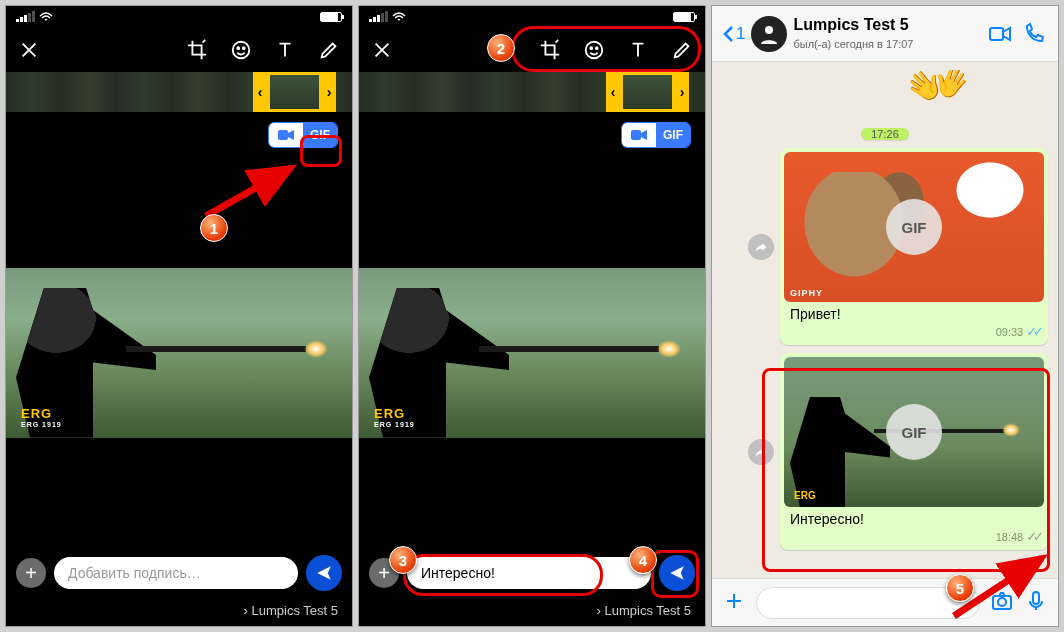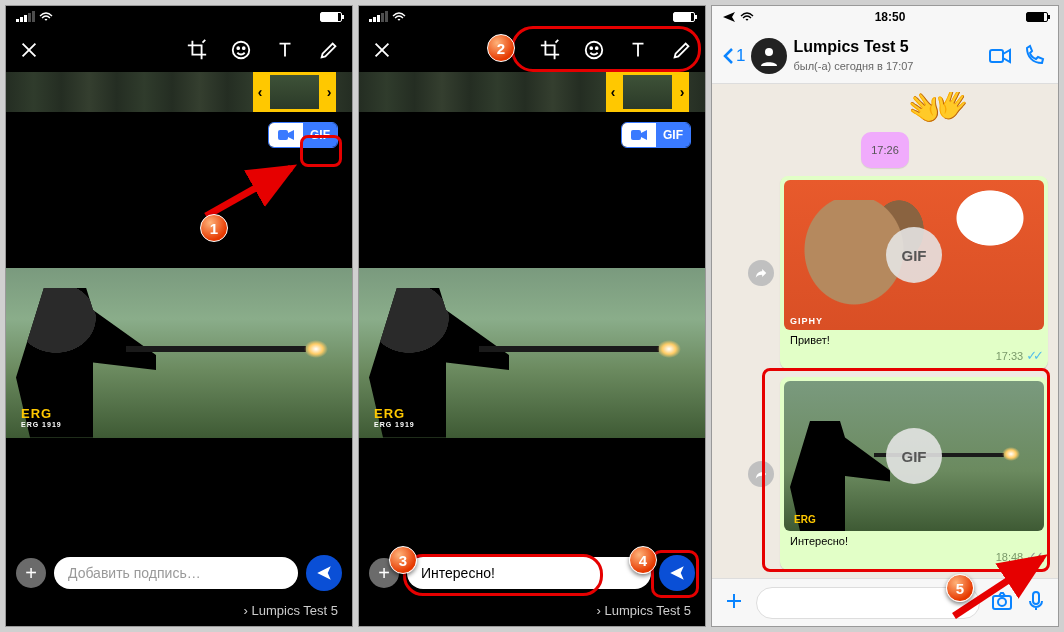--- a/index.html
+++ b/index.html
@@ -52,37 +52,37 @@
 .avatar{width:36px;height:36px;border-radius:50%;background:#222;display:flex;align-items:center;justify-content:center}
 .avatar svg{width:24px;height:24px;fill:#fff}
 .chat-title{flex:1;line-height:1.1}
 .chat-title b{font-size:16px}
 .chat-title small{font-size:11px;color:#666}
 .head-ico{width:28px;height:28px;display:flex;align-items:center;justify-content:center}
 .head-ico svg{stroke:#0a84ff;fill:none;stroke-width:2;width:24px;height:24px}
 .msgs{flex:1;padding:8px 10px;overflow:hidden;display:flex;flex-direction:column;gap:8px;position:relative}
 .sticker{align-self:flex-end;width:140px;height:50px;position:relative;overflow:hidden}
 .sticker .hands{position:absolute;left:0;top:0;font-size:50px;line-height:.6;transform:rotate(-8deg)}
-.chip-time{align-self:center;background:#f0abfc;padding:12px 10px;border-radius:10px;font-size:11px;color:#555;box-shadow:0 1px 1px rgba(0,0,0,.1)}
+.chip-time{align-self:center;background:#bef264;padding:0 10px;border-radius:10px;font-size:11px;color:#555;box-shadow:0 1px 1px rgba(0,0,0,.1)}
 .bubble{align-self:flex-end;max-width:270px;background:#e2ffc7;border-radius:8px;padding:4px;position:relative;box-shadow:0 1px 1px rgba(0,0,0,.15)}
 .bubble .fwd{position:absolute;left:-32px;top:50%;transform:translateY(-50%);width:26px;height:26px;border-radius:50%;background:#c0c0c0;display:flex;align-items:center;justify-content:center}
 .bubble .fwd svg{width:14px;height:14px;fill:#fff}
 .gifthumb{width:260px;height:150px;border-radius:6px;position:relative;display:flex;align-items:center;justify-content:center;overflow:hidden}
 .gifthumb.cartoon{background:linear-gradient(#e85a2c,#d94f25)}
 .gifthumb.cartoon::before{content:"";position:absolute;left:20px;top:20px;width:140px;height:130px;background:radial-gradient(ellipse 50px 55px at 50px 50px,#b5895e 0,#b5895e 98%,transparent 100%),radial-gradient(ellipse 25px 30px at 95px 30px,#8a6340 0,#8a6340 98%,transparent 100%)}
 .gifthumb.cartoon::after{content:"";position:absolute;right:18px;top:8px;width:72px;height:60px;background:radial-gradient(ellipse 34px 28px at 36px 30px,#fff 0,#fff 97%,transparent 100%);border-radius:50%}
 .cup-inner{position:absolute;right:28px;top:16px;width:48px;height:34px;border-radius:50%;background:#8a6340}
 .giphy{position:absolute;left:6px;bottom:4px;font-size:9px;font-weight:800;color:#fff;letter-spacing:1px}
 .gifthumb.shoot{background:linear-gradient(#7a9a7e 0,#6b8a5f 60%,#3e5a34 100%)}
 .gifthumb .badge{width:56px;height:56px;border-radius:50%;background:rgba(230,230,230,.88);display:flex;align-items:center;justify-content:center;font-weight:700;color:#555;font-size:15px;z-index:2}
 .gifthumb .mini-shooter{position:absolute;left:6px;bottom:0;width:100px;height:110px;background:#000;clip-path:polygon(20% 0,50% 0,55% 15%,100% 45%,100% 55%,55% 50%,55% 100%,10% 100%,0 60%)}
 .gifthumb .mini-gun{position:absolute;left:90px;top:72px;width:130px;height:4px;background:#1a1a1a}
 .gifthumb .mini-flash{position:absolute;left:218px;top:66px;width:18px;height:14px;background:radial-gradient(#fff,#ffcc66 40%,transparent 70%)}
 .gifthumb .mini-jersey{position:absolute;left:10px;bottom:6px;font-size:10px;font-weight:800;color:#ffc800}
-.cap-txt{padding:4px 6px 2px;font-size:11px}
+.cap-txt{padding:4px 6px 2px;font-size:14px}
 .meta{text-align:right;font-size:11px;color:#7a9a6a;padding:0 4px 2px;display:flex;justify-content:flex-end;align-items:center;gap:3px}
 .ticks{color:#53bdeb;font-size:13px;letter-spacing:-4px}
 .ticks.grey{color:#999}
 .chat-input{height:48px;background:#f7f7f7;display:flex;align-items:center;padding:0 10px;gap:10px;border-top:1px solid #ddd}
 .chat-input .field{flex:1;height:32px;border-radius:16px;background:#fff;border:1px solid #ddd}
 .chat-input svg{stroke:#0a84ff;fill:none;stroke-width:2;width:24px;height:24px}
 
 .callout{position:absolute;width:28px;height:28px;border-radius:50%;background:radial-gradient(circle at 35% 30%,#ffb37a,#e63900 70%);border:1px solid #fff;box-shadow:0 2px 4px rgba(0,0,0,.5);color:#fff;font-weight:700;display:flex;align-items:center;justify-content:center;font-size:15px;z-index:20}
 .redbox{position:absolute;border:3px solid #e60000;border-radius:8px;z-index:15;pointer-events:none}
 .arrow{position:absolute;z-index:18;pointer-events:none}
@@ -282,36 +282,20 @@
 
   <div class="redbox" style="top:20px;right:4px;width:190px;height:46px;border-radius:22px"></div>
   <div class="callout" style="top:28px;left:128px">2</div>
   <div class="redbox" style="bottom:30px;left:44px;width:200px;height:42px;border-radius:20px"></div>
   <div class="callout" style="bottom:52px;left:30px">3</div>
   <div class="redbox" style="bottom:28px;right:6px;width:48px;height:48px;border-radius:10px"></div>
   <div class="callout" style="bottom:52px;right:48px">4</div>
 </div>
 
 <div class="phone chat">
-  <div class="status light">
-    <div class="left">
-          <svg width="14" height="14">
-            <path d="M1 7l12-5-3 5 3 5z" fill="#000"></path>
-          </svg>
-          <svg width="14" height="10">
-            <path d="M1 4 Q7 -2 13 4 M3 6 Q7 2 11 6 M6 8 Q7 7 8 8" stroke="#000" fill="none" stroke-width="1.3"></path>
-          </svg>
-        </div>
-    <div>18:50</div>
-    <div class="right">
-          <span class="batt">
-            <i></i>
-          </span>
-        </div>
-  </div>
   <div class="chat-head">
     <div class="back">
           <svg width="12" height="18" viewBox="0 0 12 18">
             <path d="M10 2L3 9l7 7" stroke="#0a84ff" fill="none" stroke-width="2.5"></path>
           </svg>
           <span>1</span>
         </div>
     <div class="avatar">
           <svg viewBox="0 0 24 24">
             <circle cx="12" cy="8" r="4"></circle>
@@ -342,21 +326,21 @@
               <path d="M14 5l7 7-7 7v-4c-6 0-9 2-11 5 1-7 5-11 11-11z"></path>
             </svg>
           </div>
       <div class="gifthumb cartoon">
         <div class="cup-inner"></div>
         <div class="badge">GIF</div>
         <div class="giphy">GIPHY</div>
       </div>
       <div class="cap-txt">Привет!</div>
       <div class="meta">
-            <span>17:33</span>
+            <span>09:33</span>
             <span class="ticks">✓✓</span>
           </div>
     </div>
     <div class="bubble">
       <div class="fwd">
             <svg viewBox="0 0 24 24">
               <path d="M14 5l7 7-7 7v-4c-6 0-9 2-11 5 1-7 5-11 11-11z"></path>
             </svg>
           </div>
       <div class="gifthumb shoot">

